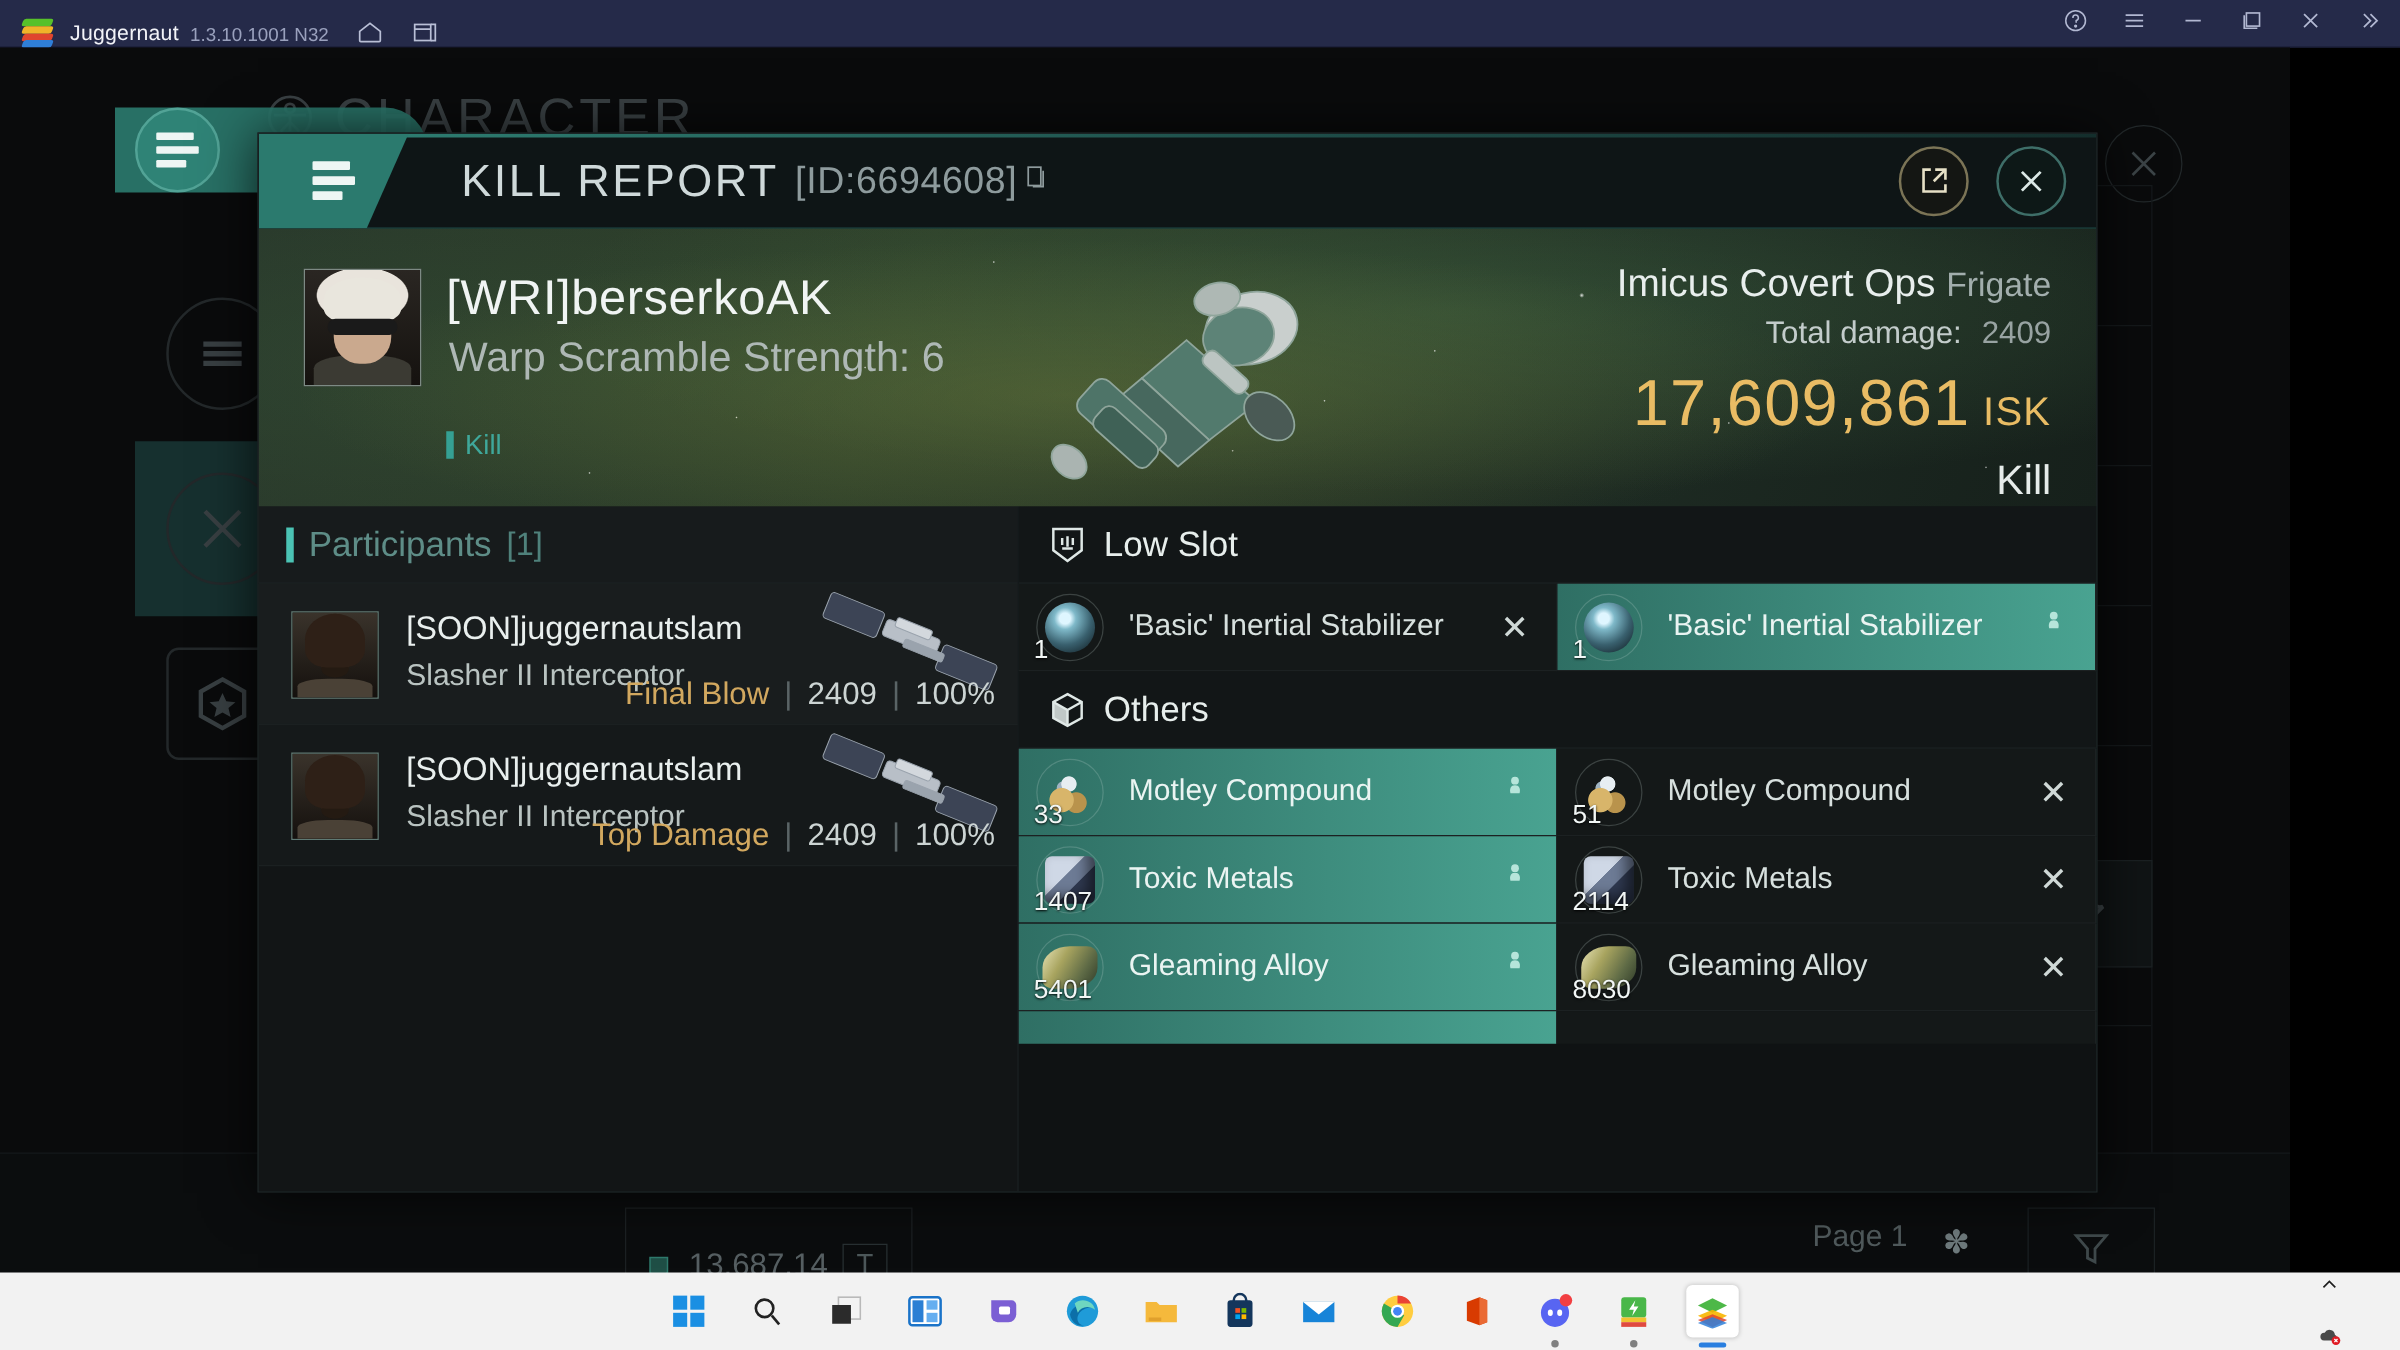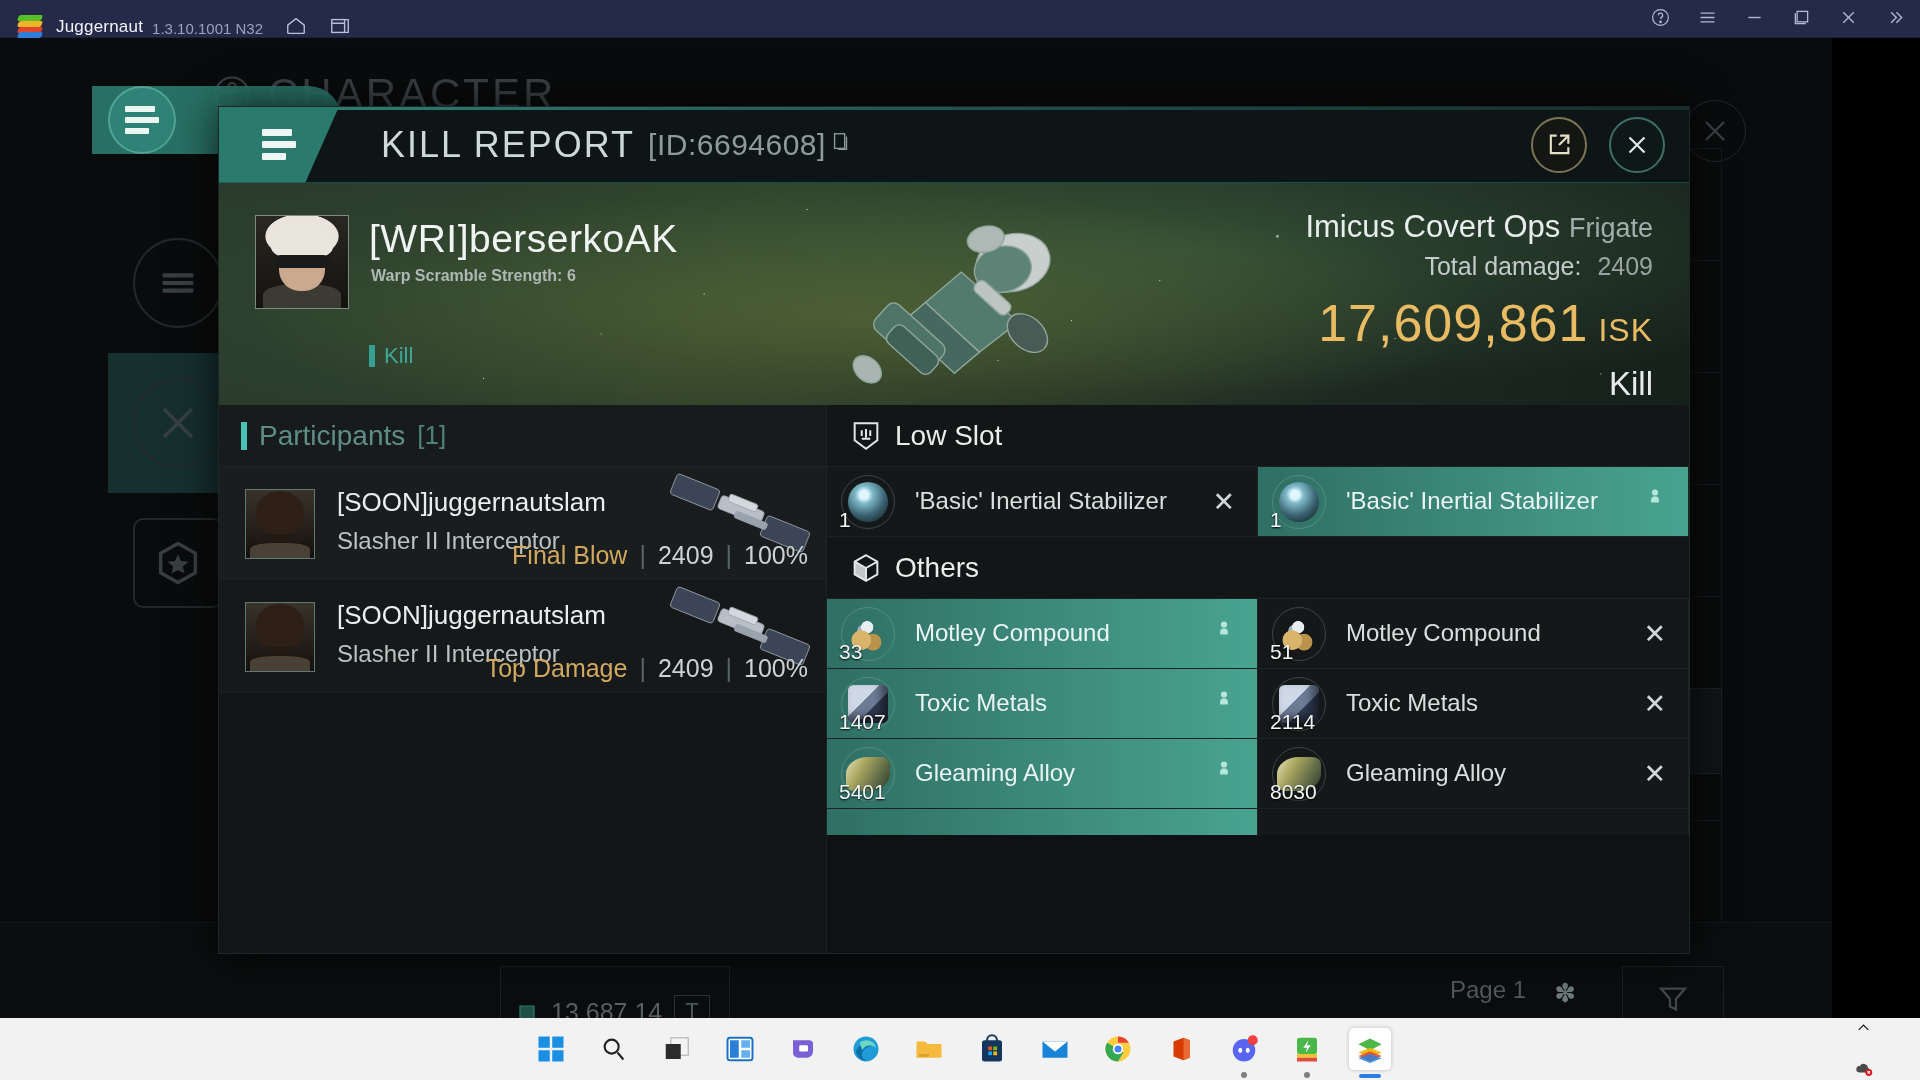--- a/index.html
+++ b/index.html
@@ -71,21 +71,21 @@
   .bg-footer { position:absolute; left:0; bottom:0; width:100%; height:96px; background:#0b0d0e; border-top:1px solid #15191b;}
   .bg-isk-box { position:absolute; left:500px; top:928px; width:230px; height:62px; border:1px solid #1c2123;
                 display:flex; align-items:flex-end; gap:12px; padding-left:14px; color:#565f62; font-size:25px;}
   .bg-page { position:absolute; right:306px; top:938px; color:#505a5c; font-size:24px; }
   .bg-pen  { position:absolute; right:256px; top:940px; color:#6e7a7c; font-size:26px; transform:rotate(0deg); }
   .bg-filter { position:absolute; right:108px; top:928px; width:102px; height:66px; border:1px solid #1b2123;
                display:flex; align-items:center; justify-content:center; color:#3f494b; }
 
   
   .dialog {
-    position:absolute; left:218px; top:106px; width:1472px; height:848px;
+    position:absolute; left:206px; top:106px; width:1472px; height:848px;
     background:#111415;
     box-shadow:0 0 40px rgba(0,0,0,.75);
     border:1px solid #1e2728;
     overflow:hidden;
   }
   .dlg-topbar { position:relative; height:76px; background:#0e1516;
                 border-bottom:1px solid #1d4a46; display:flex; align-items:center;}
   .dlg-topbar:before{ content:""; position:absolute; left:0; top:0; width:100%; height:3px;
                       background:linear-gradient(90deg,#2f8376,#1d4a46 60%,#142e2c);}
   .dlg-ham { position:relative; width:120px; height:76px; background:#2b7a6e;
@@ -132,21 +132,21 @@
             radial-gradient(ellipse 56% 34% at 50% 22%, #e9e4dc 0 70%, transparent 72%),
             linear-gradient(#2a2622,#15120f);}
   .face-hair { position:absolute; left:16%; top:6%; width:68%; height:40%; border-radius:48% 48% 30% 30%;
                background:#e9e6dd;}
   .face-skin { position:absolute; left:25%; top:30%; width:50%; height:52%; border-radius:40% 40% 45% 45%;
                background:#caa98e;}
   .face-goggles { position:absolute; left:20%; top:42%; width:60%; height:15%; background:#1a1a1a; border-radius:7px;}
   .face-body { position:absolute; left:8%; bottom:0; width:84%; height:26%; border-radius:44% 44% 0 0; background:#3b3a33;}
 
   .hero-name { position:absolute; left:150px; top:34px; color:#f0f4f3; font-size:39px; font-weight:300; letter-spacing:.5px;}
-  .hero-sub  { position:absolute; left:152px; top:84px; color:#aeb8b5; font-size:16px; font-weight:700;}
+  .hero-sub  { position:absolute; left:152px; top:84px; color:#aeb8b5; font-size:33px; font-weight:400;}
   .hero-killtag { position:absolute; left:150px; top:160px; display:flex; align-items:center; gap:9px;}
   .hero-killtag .bar { width:6px; height:22px; background:#35a094;}
   .hero-killtag span { color:#3fa89b; font-size:22px;}
   .hero-date { position:absolute; left:150px; top:196px; color:#eef2f1; font-size:25px; letter-spacing:.4px;}
 
   .hero-ship-img { position:absolute; left:600px; top:18px; width:310px; height:215px;
                    transform: rotate(12deg); }
 
   .hero-right { position:absolute; right:36px; top:26px; text-align:right; }
   .hr-ship { color:#e8eeed; font-size:31px; font-weight:300;}

